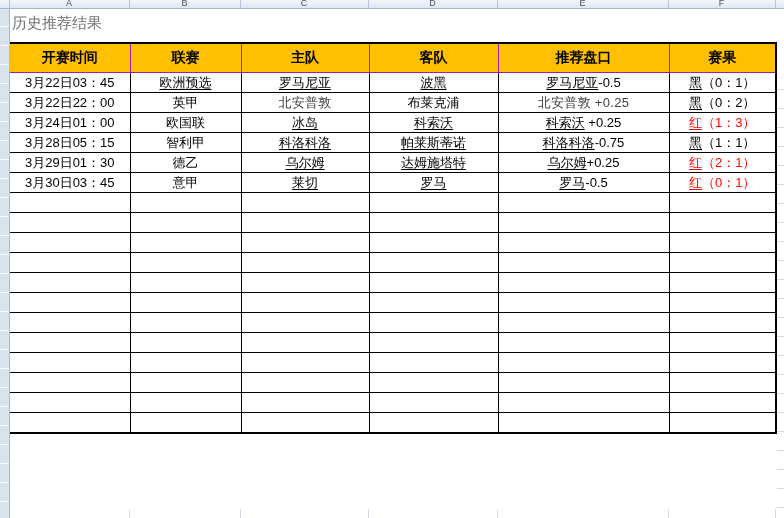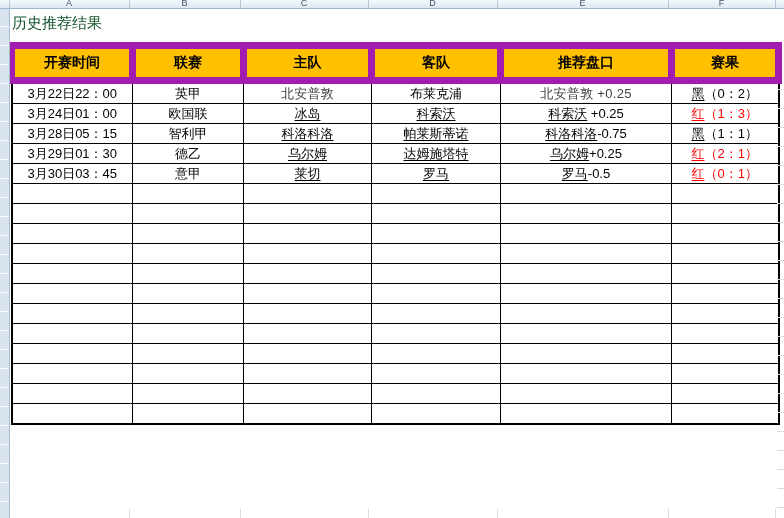--- a/index.html
+++ b/index.html
@@ -13,26 +13,26 @@
   .colbar{position:absolute;left:0;top:0;width:784px;height:8px;
     background:linear-gradient(#F4F8FC,#DDE7F2);
     border-bottom:1px solid #9EB6CE;overflow:hidden;z-index:5;}
   .colbar .bc{position:absolute;top:0;height:8px;border-right:1px solid #B6C6D8;
     text-align:center;font-size:9px;color:#3E5266;line-height:14px;}
   .colbar .bc span{position:relative;top:-4px;}
   .rowstrip{position:absolute;left:0;top:8px;width:9px;height:510px;
     background:#D9E3F0;
     background-image:repeating-linear-gradient(to bottom,transparent 0 18px,rgba(255,255,255,.85) 18px 19px);
     border-right:1px solid #A9BCD0;z-index:4;}
-  .sheet-title{position:absolute;left:12px;top:13px;font-size:15px;color:#14532d;line-height:20px;white-space:nowrap;}
+  .sheet-title{position:absolute;left:12px;top:13px;font-size:15px;color:#737373;line-height:20px;white-space:nowrap;}
   
   table.results{position:absolute;left:8px;top:42px;border-collapse:collapse;table-layout:fixed;
     width:767px;border:2px solid #000;}
   table.results th{
-    background:var(--header-bg);border:7px solid #a21caf;height:28px;
+    background:var(--header-bg);border:1px solid #a21caf;height:28px;
     font-size:14px;font-weight:bold;color:#000;text-align:center;padding:0;}
   table.results td{
     border:1px solid #000;height:19px;padding:0;text-align:center;
     font-size:13px;color:#000;line-height:17px;vertical-align:middle;
     white-space:nowrap;overflow:hidden;}
   td .u{text-decoration:underline;text-underline-offset:2px;}
   td .red{color:var(--red);}
   td .smooth{color:#3F3F3F;letter-spacing:.3px;margin-top:8px;}
   
   .right-grid{position:absolute;left:777px;top:71px;width:7px;height:437px;
@@ -71,20 +71,28 @@
       <th>开赛时间</th>
       <th>联赛</th>
       <th>主队</th>
       <th>客队</th>
       <th>推荐盘口</th>
       <th>赛果</th>
     </tr>
   </thead>
   <tbody id="tbody">
       <tr>
+        <td>3月22日03：45</td>
+        <td><span class="u">欧洲预选</span></td>
+        <td><span class="u">罗马尼亚</span></td>
+        <td><span class="u">波黑</span></td>
+        <td><span class="u">罗马尼亚</span><span>-0.5</span></td>
+        <td><span class="u">黑</span><span>（0：1）</span></td>
+      </tr>
+      <tr>
         <td>3月22日22：00</td>
         <td><span>英甲</span></td>
         <td><span class="smooth">北安普敦</span></td>
         <td><span>布莱克浦</span></td>
         <td><span class="smooth">北安普敦</span><span class="smooth"> +0.25</span></td>
         <td><span class="u">黑</span><span>（0：2）</span></td>
       </tr>
       <tr>
         <td>3月24日01：00</td>
         <td><span>欧国联</span></td>

